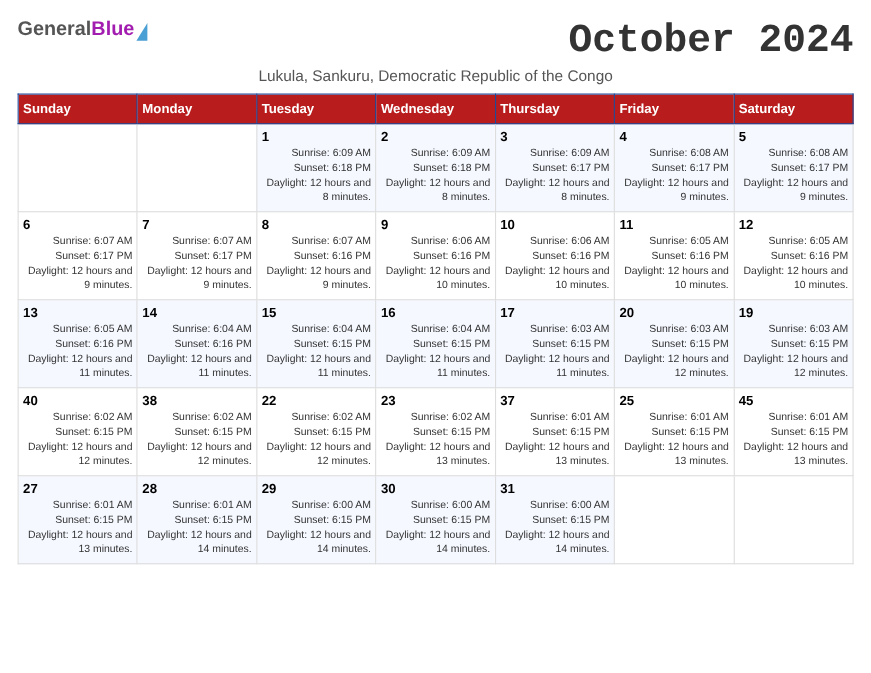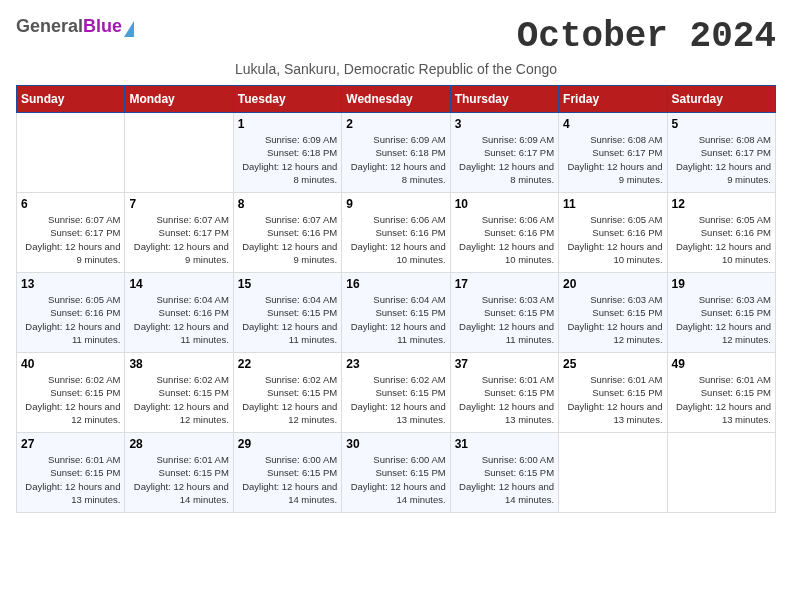--- a/index.html
+++ b/index.html
@@ -277,21 +277,21 @@
 Sunset: 6:15 PM
 Daylight: 12 hours and 13 minutes.</div>
         </td>
         <td>
           <span class="day-number">25</span>
           <div class="day-info">Sunrise: 6:01 AM
 Sunset: 6:15 PM
 Daylight: 12 hours and 13 minutes.</div>
         </td>
         <td>
-          <span class="day-number">49</span>
+          <span class="day-number">45</span>
           <div class="day-info">Sunrise: 6:01 AM
 Sunset: 6:15 PM
 Daylight: 12 hours and 13 minutes.</div>
         </td>
       </tr>
       <tr>
         <td>
           <span class="day-number">27</span>
           <div class="day-info">Sunrise: 6:01 AM
 Sunset: 6:15 PM

